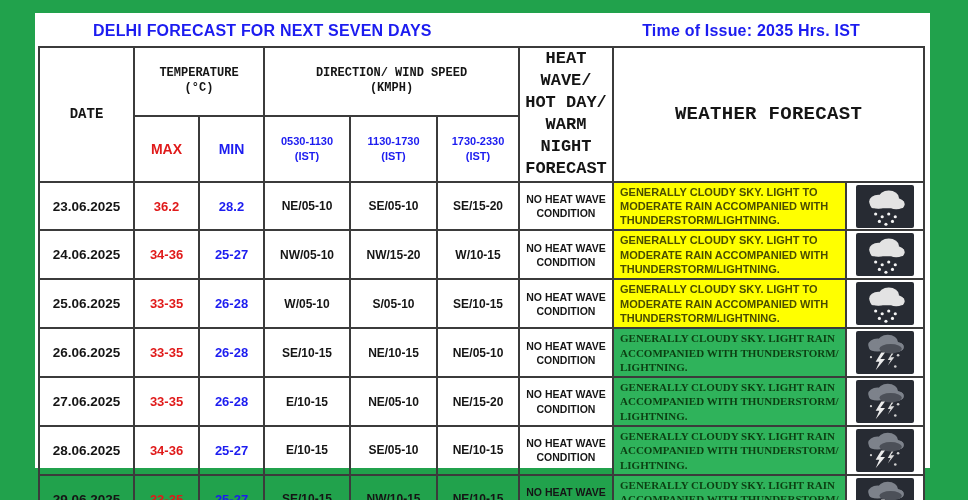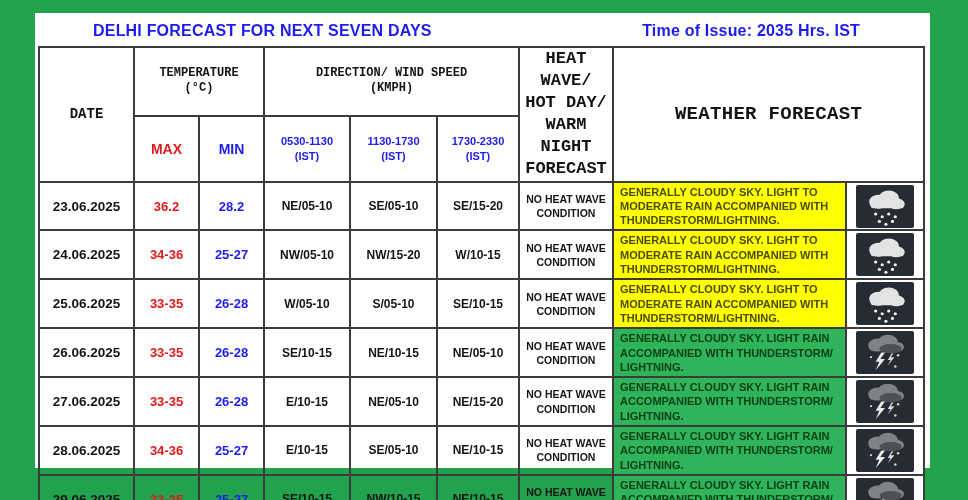--- a/index.html
+++ b/index.html
@@ -74,20 +74,21 @@
     text-align: left;
     padding: 2px 4px 2px 6px;
   }
   .c-forecast.bg-yellow {
     background: var(--forecast-yellow-bg, #ffff00);
     color: var(--forecast-yellow-text, #4a4d00);
   }
   .c-forecast.bg-green {
     background: var(--forecast-green-bg, #2fb35b);
     color: var(--forecast-green-text, #0c3f12);
+    font-family: Liberation Serif, serif;
   }
   .c-icon { background: #ffffff; padding: 0; }
   .icon-box {
     display: block;
     width: 58px; height: 43px;
     margin: 0 auto;
     background: #272b33;
     border-radius: 2px;
   }
   .icon-box svg { width: 100%; height: 100%; display: block; }

